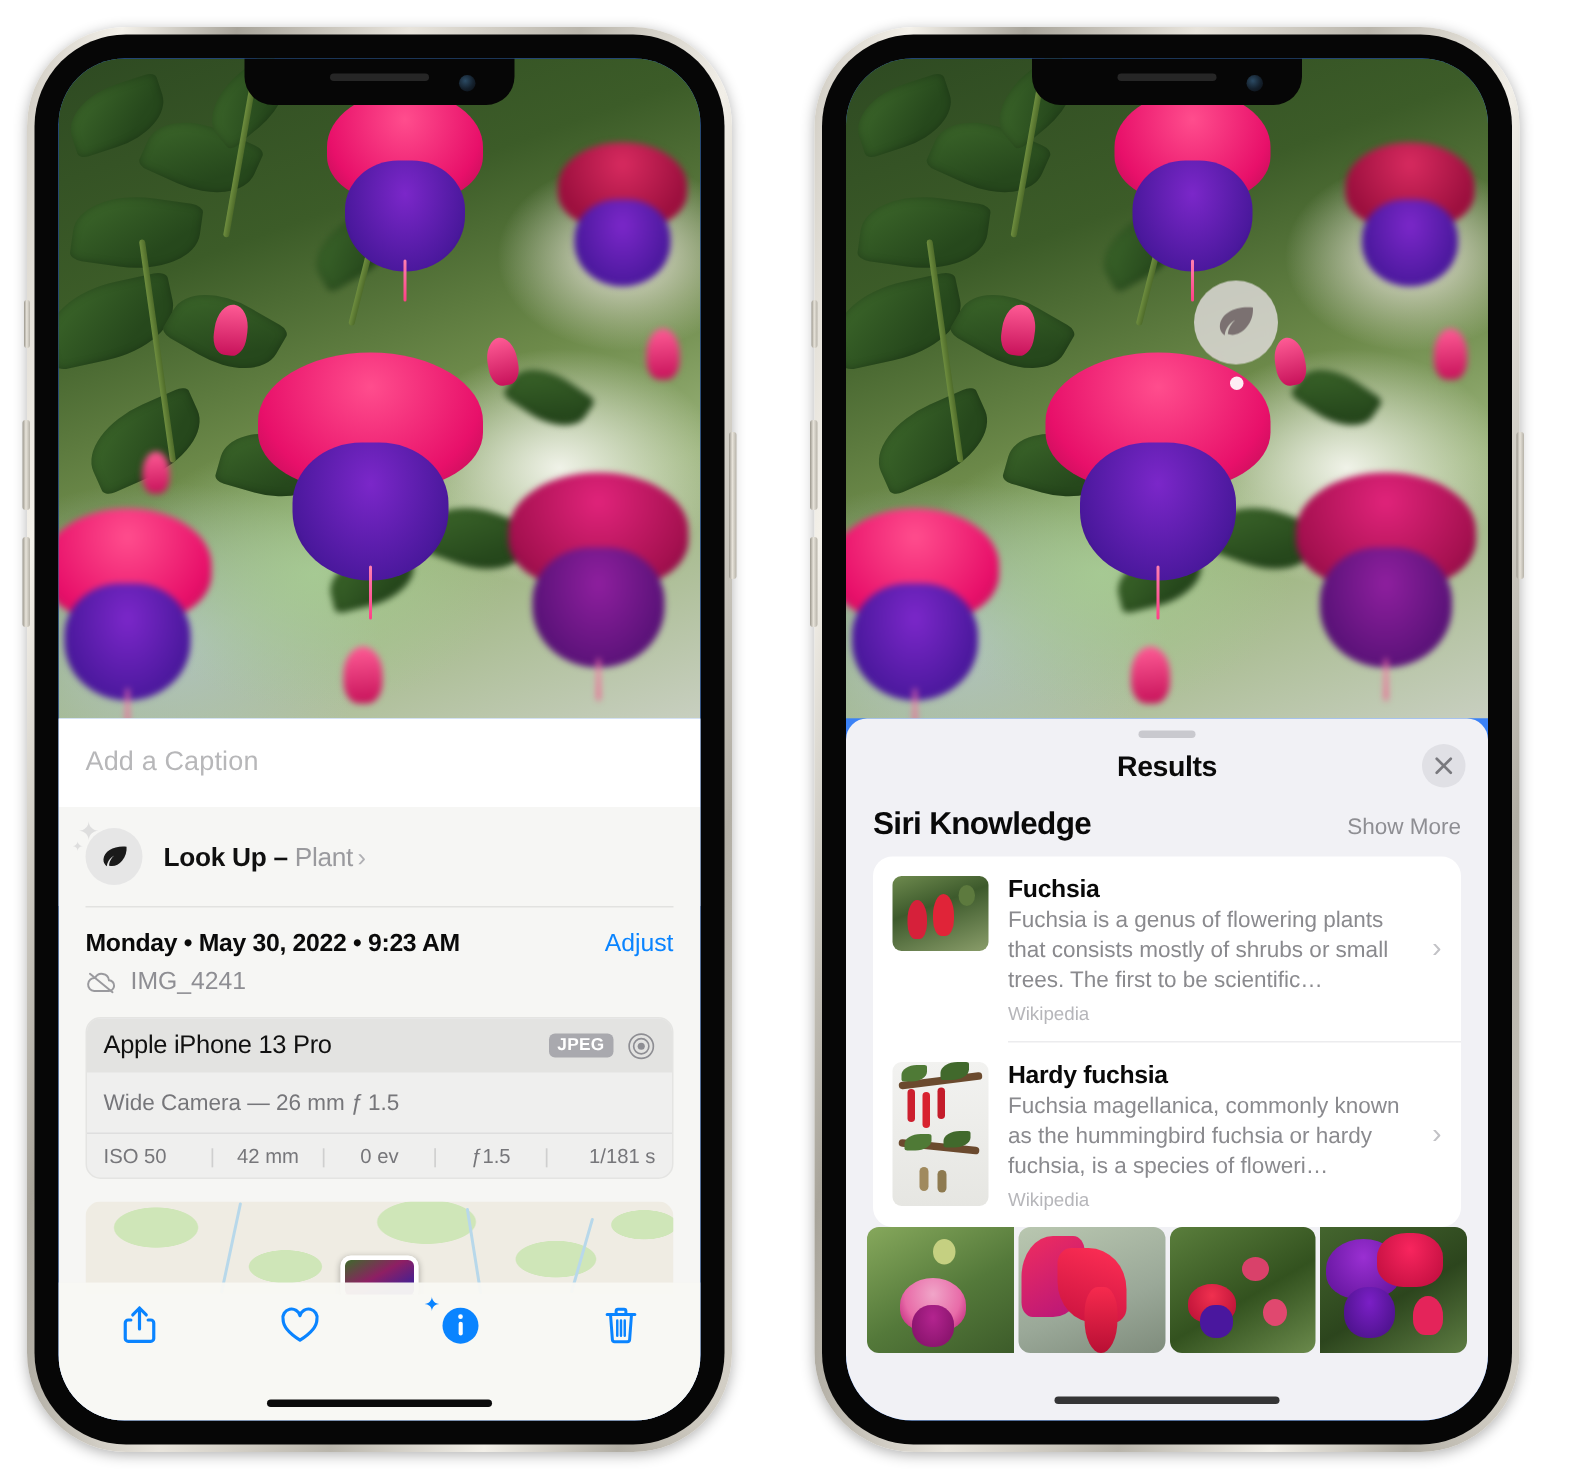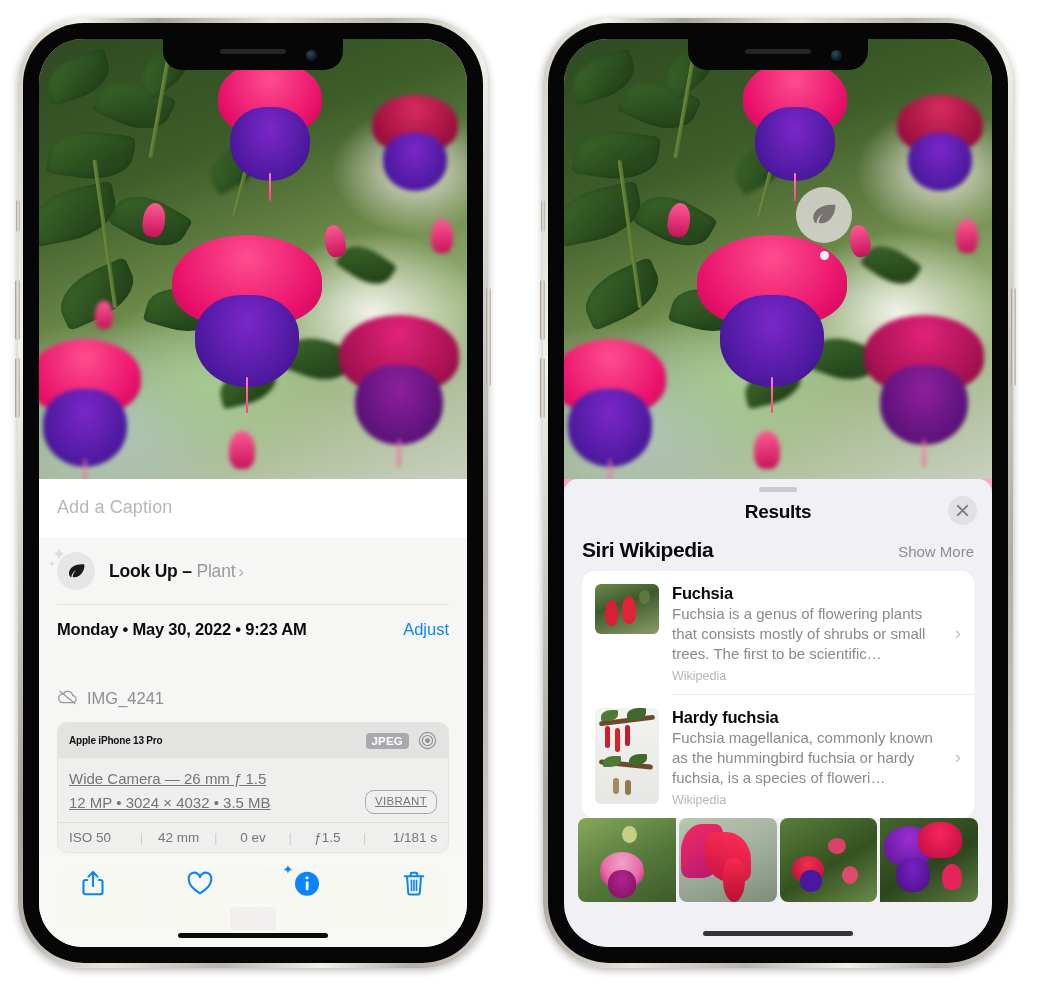--- a/index.html
+++ b/index.html
@@ -22,21 +22,21 @@
     background: linear-gradient(100deg,#cfcbc2 0%,#f4f1ea 10%,#a8a49a 22%,#e8e4dc 40%,
                                 #b9b5ab 58%,#f2efe8 74%,#b2aea4 88%,#d9d5cc 100%);
     box-shadow: 0 2px 9px rgba(0,0,0,.30);
   }
   .bezel {
     position: absolute; left: 5px; top: 5px; right: 5px; bottom: 5px;
     border-radius: 61px; background: #060606;
   }
   .screen {
     position: absolute; left: 21px; top: 21px; right: 21px; bottom: 21px;
-    border-radius: 44px; overflow: hidden; background: #f9a8d4;
+    border-radius: 44px; overflow: hidden; background: #3b82f6;
   }
   .notch {
     position: absolute; left: 50%; top: 0; transform: translateX(-50%);
     width: 180px; height: 31px;
     background: #060606;
     border-bottom-left-radius: 19px; border-bottom-right-radius: 19px;
     z-index: 40;
   }
   .speaker {
     position: absolute; left: 50%; top: -12px; transform: translateX(-50%);
@@ -131,44 +131,44 @@
 
   .divider { height: 1px; background: #e2e2e0; margin: 0 18px; }
 
   .datetime-row {
     display: flex; align-items: center; justify-content: space-between;
     padding: 15px 18px 0 18px;
   }
   .datetime { font-size: 16.5px; font-weight: 700; color: #0a0a0a; letter-spacing: -.2px; }
   .adjust { font-size: 16.5px; color: #0a84ff; }
   .filename-row {
-    display: flex; align-items: flex-start; gap: 9px;
-    padding: 6px 18px 14px 18px; font-size: 16.5px; color: #8e8e93; margin-top: 44px;
+    display: flex; align-items: center; gap: 9px;
+    padding: 6px 18px 14px 18px; font-size: 16.5px; color: #8e8e93;
   }
 
   
   .cam-card {
     margin: 0 18px; border-radius: 10px; overflow: hidden; background: #efefee;
     border: 1px solid #e4e4e2;
   }
   .cam-head {
     display: flex; align-items: center; justify-content: space-between;
     background: #e3e3e1; padding: 8px 11px;
   }
-  .cam-model { font-size: 10px; font-weight: 700; color: #111; letter-spacing: -.2px; }
+  .cam-model { font-size: 17px; font-weight: 400; color: #111; letter-spacing: -.2px; }
   .cam-head-right { display: flex; align-items: center; gap: 9px; }
   .fmt-badge {
     background: #a9a9ae; color: #fff; font-size: 11.5px; font-weight: 700;
     border-radius: 4px; padding: 2px 6px; letter-spacing: .2px;
   }
   .aperture-icon { width: 19px; height: 19px; }
   .cam-body { padding: 9px 11px 8px 11px; }
   .cam-line {
     font-size: 15px; color: #76767a; line-height: 1.55;
-    display: flex; align-items: flex-end; justify-content: space-between; text-decoration: underline;
+    display: flex; align-items: flex-start; justify-content: space-between;
   }
   .vibrant-pill {
     border: 1px solid #a9a9ae; border-radius: 9px; color: #76767a;
     font-size: 11.5px; padding: 2px 9px; letter-spacing: .3px;
   }
   .cam-exif {
     display: flex; align-items: center; border-top: 1px solid #dedede;
     padding: 7px 11px; font-size: 13.5px; color: #76767a;
   }
   .cam-exif span { flex: 1; text-align: center; }
@@ -388,24 +388,20 @@
               <svg class="aperture-icon" viewBox="0 0 24 24">
                 <circle cx="12" cy="12" r="10.2" fill="none" stroke="#8e8e93" stroke-width="1.4"></circle>
                 <circle cx="12" cy="12" r="6.4" fill="none" stroke="#8e8e93" stroke-width="1.4"></circle>
                 <circle cx="12" cy="12" r="3.0" fill="#8e8e93"></circle>
               </svg>
             </div>
           </div>
           <div class="cam-body">
             <div class="cam-line">
               <span>Wide Camera — 26 mm ƒ 1.5</span>
-            </div>
-            <div class="cam-line">
-              <span>12 MP  •  3024 × 4032  •  3.5 MB</span>
-              <span class="vibrant-pill">VIBRANT</span>
             </div>
           </div>
           <div class="cam-exif">
             <span>ISO 50</span>
             <span class="exif-sep">|</span>
             <span>42 mm</span>
             <span class="exif-sep">|</span>
             <span>0 ev</span>
             <span class="exif-sep">|</span>
             <span>ƒ1.5</span>
@@ -534,21 +530,21 @@
         <div class="results-head">
           <div class="results-title">Results</div>
           <div class="close-btn">
             <svg width="15" height="15" viewBox="0 0 16 16">
               <path d="M3 3 L13 13 M13 3 L3 13" stroke="#79797e" stroke-width="1.9" stroke-linecap="round"></path>
             </svg>
           </div>
         </div>
 
         <div class="section-head">
-          <div class="section-title">Siri Wikipedia</div>
+          <div class="section-title">Siri Knowledge</div>
           <div class="show-more">Show More</div>
         </div>
 
         <div class="know-card">
 
           <div class="know-item">
             <div class="know-thumb" style="background:linear-gradient(160deg,#6e8a4e 0%,#3d5a2c 40%,#8a9d6a 100%)">
               <div style="position:absolute;left:10px;top:16px;width:13px;height:26px;border-radius:50% 50% 40% 40%;background:#d6203a"></div>
               <div style="position:absolute;left:27px;top:12px;width:14px;height:28px;border-radius:50% 50% 40% 40%;background:#e02438"></div>
               <div style="position:absolute;left:44px;top:6px;width:11px;height:14px;border-radius:50%;background:#5d7a3e"></div>

